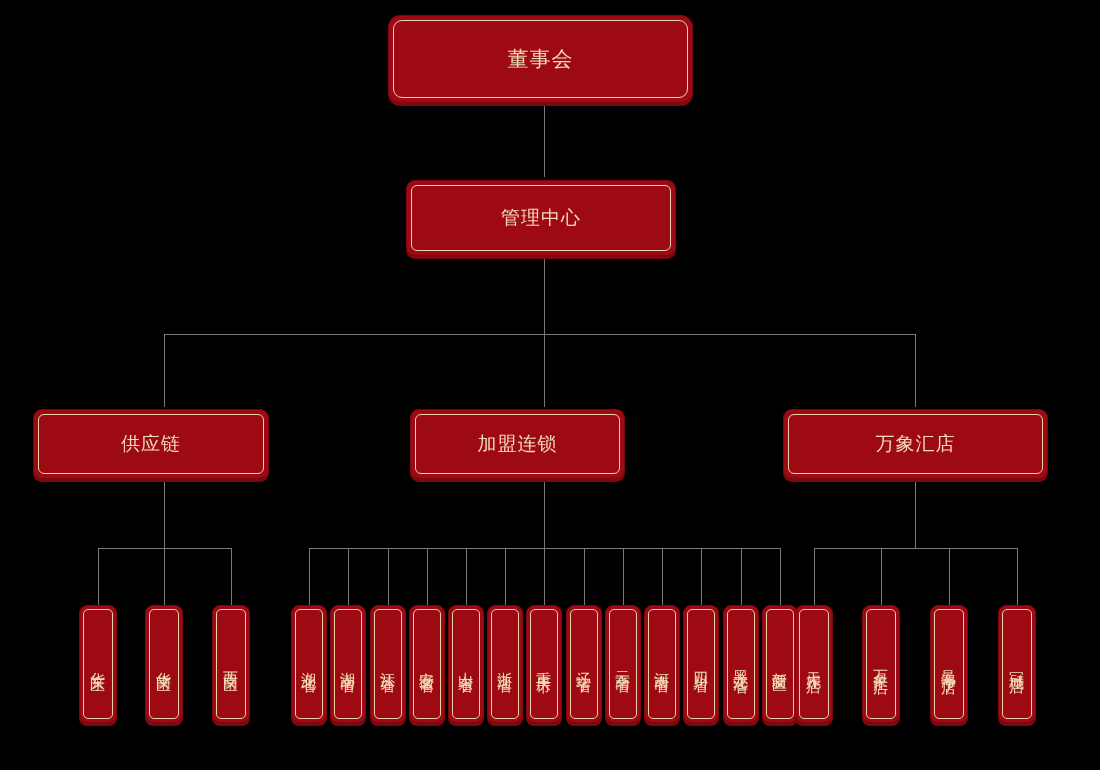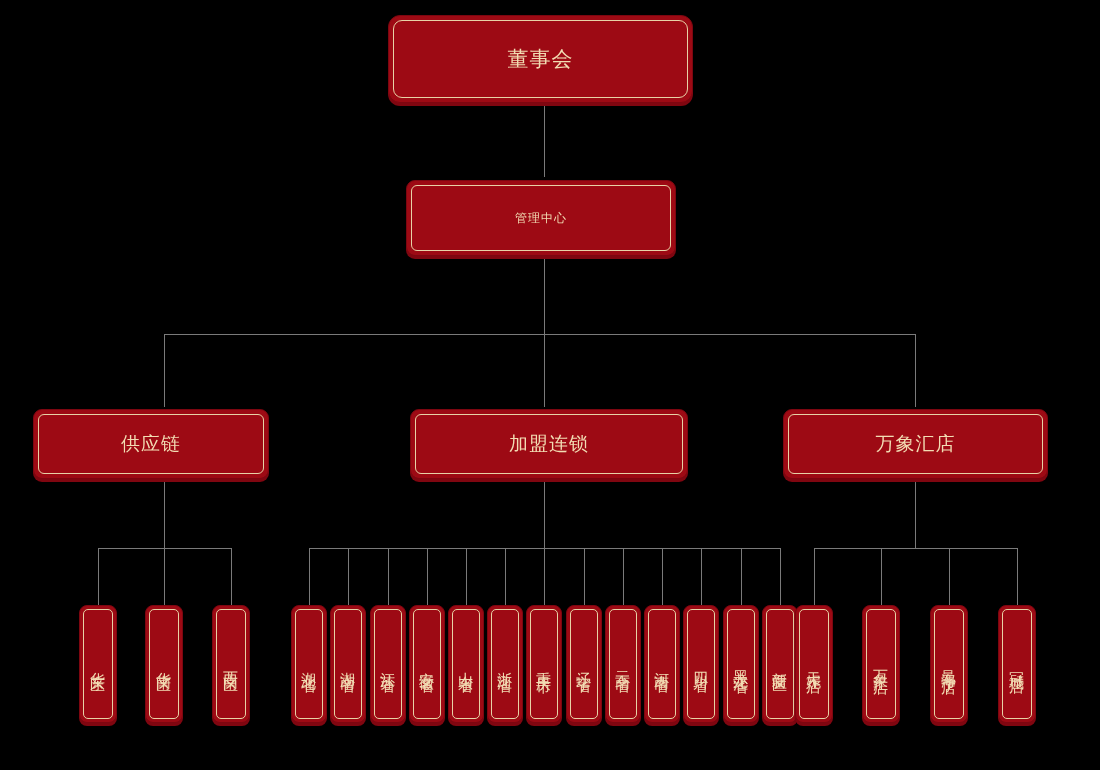--- a/index.html
+++ b/index.html
@@ -60,21 +60,21 @@
     letter-spacing: 1px;
     line-height: 1.18;
     z-index: 2;
   }
 
   
   .node.level-1 { border-radius: 12px; }
   .node.level-1 .label { font-size: 21px; }
   .node.level-1::before { border-radius: 9px; }
 
-  .node.level-2 .label { font-size: 12px; }
+  .node.level-2 .label { font-size: 19px; }
   .node.level-3 .label { font-size: 19px; }
 
   .node.leaf {
     border-radius: 8px;
     box-shadow: 0 3px 0 0 #800610, 0 3px 3px 0 rgba(0,0,0,0.22);
   }
   .node.leaf::before {
     left: 3px; right: 3px; top: 3px; bottom: 3px;
     border-radius: 5px;
   }
@@ -136,21 +136,21 @@
   </div>
 
   <div class="node level-2" style="left:406px; top:180px; width:270px; height:76px;">
     <span class="label">管理中心</span>
   </div>
 
   <div class="node level-3" style="left:33px; top:409px; width:236px; height:70px;">
     <span class="label">供应链</span>
   </div>
 
-  <div class="node level-3" style="left:410px; top:409px; width:278px; height:70px;">
+  <div class="node level-3" style="left:410px; top:409px; width:215px; height:70px;">
     <span class="label">加盟连锁</span>
   </div>
 
   <div class="node level-3" style="left:783px; top:409px; width:265px; height:70px;">
     <span class="label">万象汇店</span>
   </div>
 
   <div class="node leaf" style="left:79px; top:605px; width:38px; height:118px;">
     <span class="label">华东区</span>
   </div>

